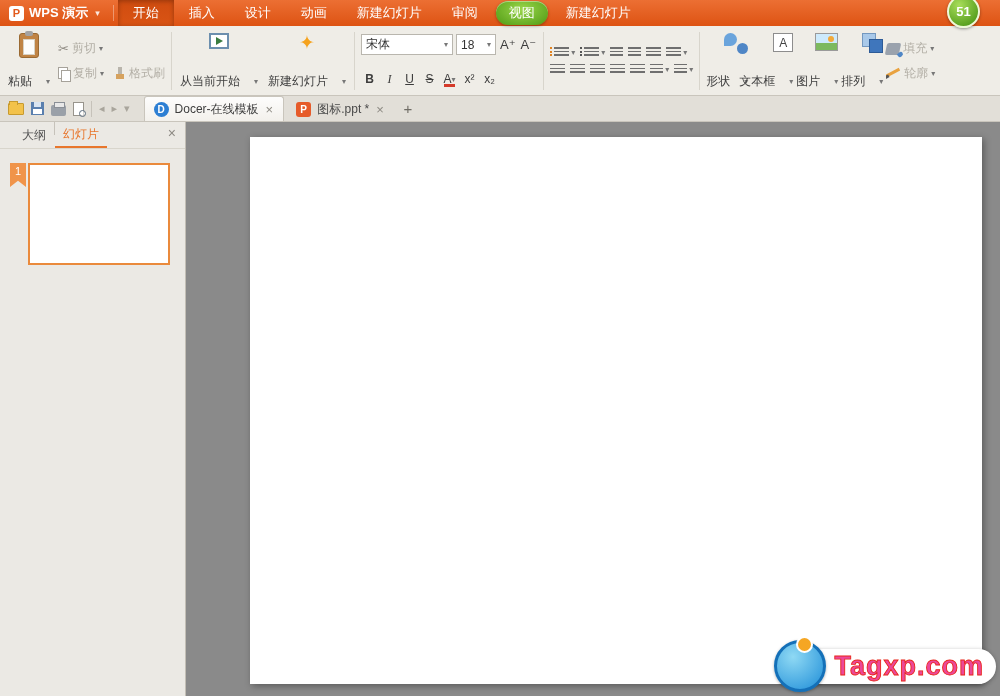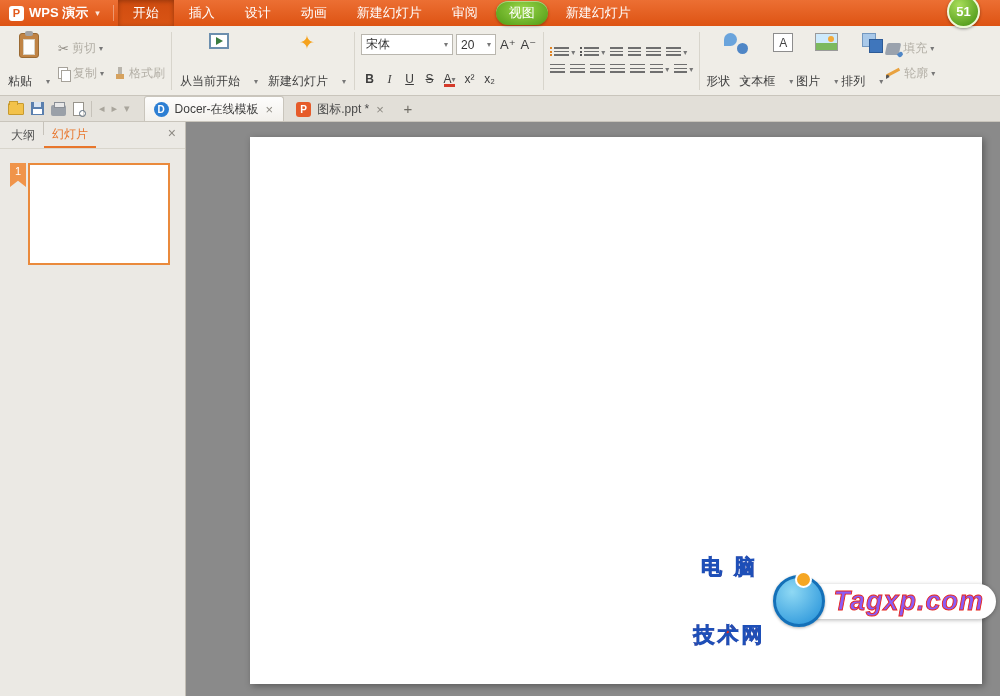--- a/index.html
+++ b/index.html
@@ -124,21 +124,21 @@
   .dtab.active{background:linear-gradient(#fdfdfc,#f3f1ec);position:relative;z-index:2;}
   .dtab.inactive{background:transparent;border-color:transparent;color:#4a4a4a;}
   .ic-docer{width:15px;height:15px;border-radius:50%;background:#2d7fd3;color:#fff;font-size:10px;font-weight:bold;display:flex;align-items:center;justify-content:center;}
   .ic-ppt{width:15px;height:15px;border-radius:3px;background:#e65b2a;color:#fff;font-size:10px;font-weight:bold;display:flex;align-items:center;justify-content:center;}
   .tclose{color:#8d8a83;font-size:13px;line-height:1;padding:0 1px;}
   .newtab{width:22px;display:flex;align-items:center;justify-content:center;color:#6f6c65;font-size:15px;align-self:center;}
 
   
   .content{display:flex;height:574px;}
   .sidebar{width:186px;background:#ebe9e4;border-right:1px solid #c2beb5;display:flex;flex-direction:column;}
-  .side-tabs{height:27px;display:flex;align-items:flex-start;padding:0 3px;position:relative;border-bottom:1px solid #d8d5cc;}
+  .side-tabs{height:27px;display:flex;align-items:flex-start;padding:0 14px;position:relative;border-bottom:1px solid #d8d5cc;}
   .stab{padding:0 8px;height:100%;display:flex;align-items:center;color:#555;}
   .stab.active{color:#e8762c;border-bottom:2px solid #e8762c;}
   .ssep{width:1px;height:13px;background:#c6c2ba;}
   .sclose{position:absolute;right:9px;top:4px;color:#8d8a83;font-size:14px;line-height:1;}
   .thumbwrap{display:flex;padding:14px 8px 0 10px;gap:2px;}
   .flag{width:16px;height:24px;background:#f0944a;color:#fff;display:flex;align-items:flex-start;
     justify-content:center;font-size:11px;padding-top:2px;
     clip-path:polygon(0 0,100% 0,100% 100%,50% 74%,0 100%);}
   .thumb{width:142px;height:102px;background:#fff;border:2px solid #ea8a3c;}
 
@@ -150,21 +150,21 @@
   .wm{position:absolute;right:4px;bottom:4px;display:flex;align-items:center;z-index:5;}
   .wm-cn{color:#e8261a;font-weight:bold;font-size:21px;line-height:1.08;text-align:center;
     -webkit-text-stroke:.8px #1d4fb8;letter-spacing:3px;white-space:pre;}
   .wm-logo{width:52px;height:52px;border-radius:50%;border:3px solid #1470b8;
     background:radial-gradient(circle at 35% 30%,#8fd9f4,#1f8ed8);position:relative;
     margin:0 -22px 0 8px;z-index:2;box-shadow:0 1px 3px rgba(0,0,0,.3);}
   .wm-logo::before{content:"";position:absolute;left:19px;top:-7px;width:13px;height:13px;
     border-radius:50%;background:#f5a623;border:2px solid #fff;}
   .wm-pill{background:#fff;border-radius:18px;height:35px;display:flex;align-items:center;
     padding:0 12px 0 30px;box-shadow:0 1px 4px rgba(0,0,0,.3);}
-  .wm-site{color:#8b5cf6;font-size:27px;font-weight:bold;-webkit-text-stroke:.9px #e8261a;letter-spacing:1px;font-style:italic;}
+  .wm-site{color:#ec4899;font-size:27px;font-weight:bold;-webkit-text-stroke:.9px #e8261a;letter-spacing:1px;}
 </style>
 </head>
 <body>
 
 <div class="titlebar">
   <div class="logo">
     <span class="logo-mark">P</span>
     <span class="logo-name">WPS 演示</span>
     <span class="tb-caret">▾</span>
   </div>
@@ -231,21 +231,21 @@
 
   <div class="rsep"></div>
 
   <div class="fontrow">
     <div class="frline">
       <span class="selbox" style="width:92px">
         <span>宋体</span>
         <span class="caret">▾</span>
       </span>
       <span class="selbox" style="width:40px">
-        <span>20</span>
+        <span>18</span>
         <span class="caret">▾</span>
       </span>
       <span class="fb ab">A⁺</span>
       <span class="fb ab">A⁻</span>
     </div>
     <div class="frline">
       <span class="fb b">B</span>
       <span class="fb i">I</span>
       <span class="fb u">U</span>
       <span class="fb s">S</span>
@@ -399,23 +399,19 @@
     <div class="thumbwrap">
       <span class="flag">1</span>
       <div class="thumb"></div>
     </div>
   </div>
 
   <div class="canvas">
     <div class="slide"></div>
 
     <div class="wm">
-      <div class="wm-cn">
-        <div>电 脑</div>
-        <div>技术网</div>
-      </div>
       <div class="wm-logo"></div>
       <div class="wm-pill">
         <span class="wm-site">Tagxp.com</span>
       </div>
     </div>
   </div>
 </div>
 
 </body></html>

